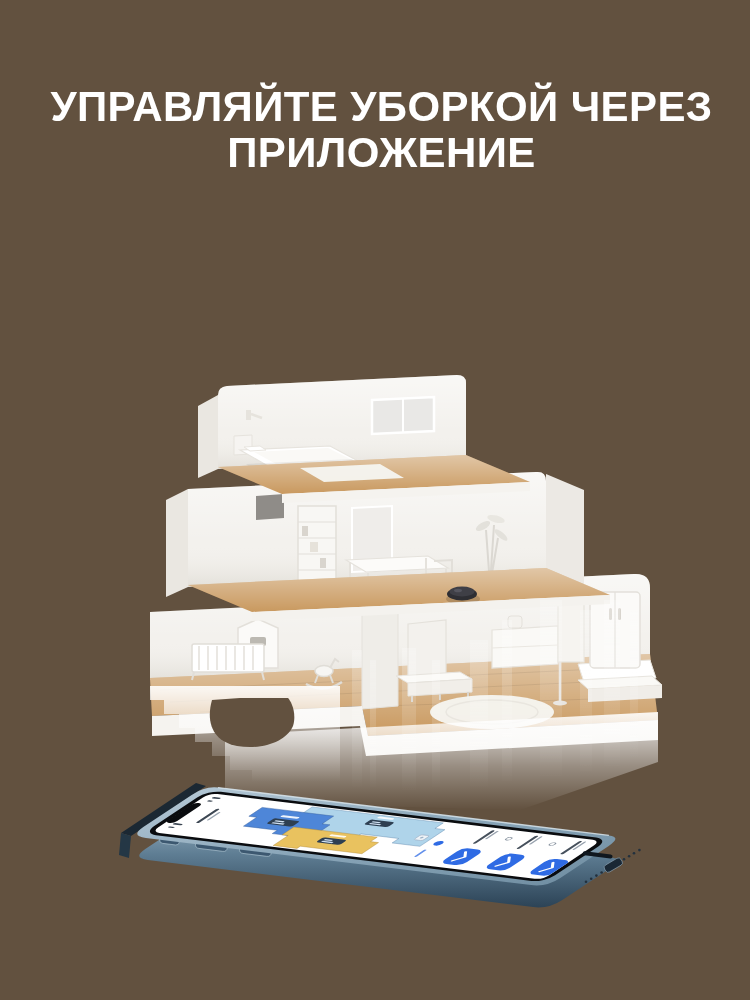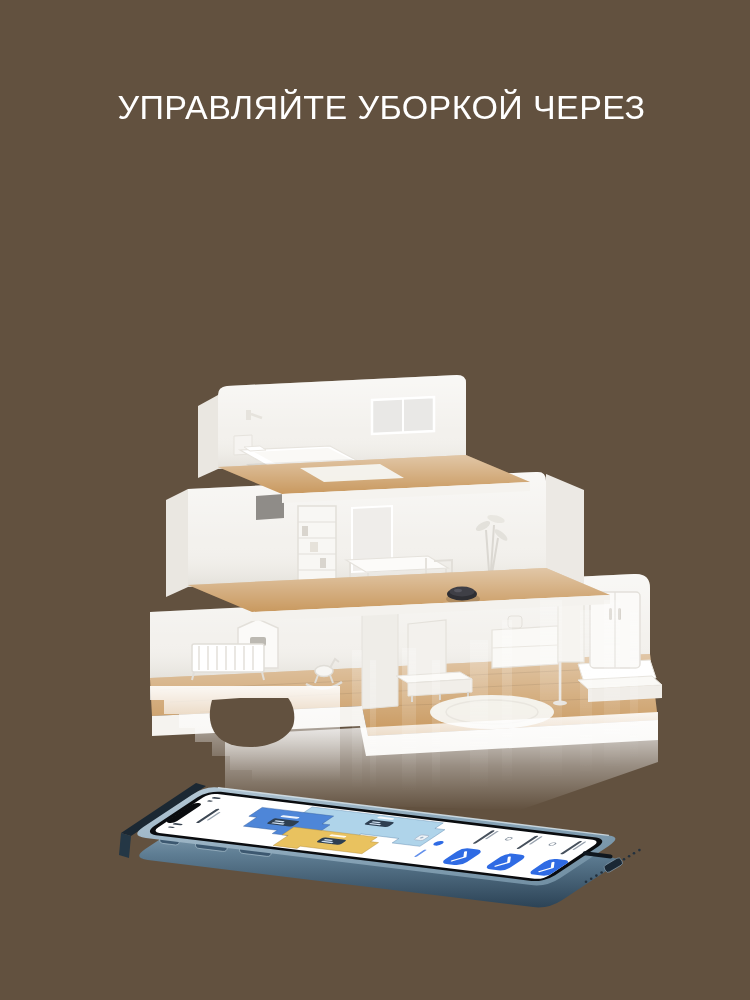--- a/index.html
+++ b/index.html
@@ -1,27 +1,28 @@
 <!DOCTYPE html>
 <html><head>
 <meta charset="utf-8">
 <style>
   html,body{margin:0;padding:0;background:#62513F;}
   .canvas{position:relative;width:750px;height:1000px;overflow:hidden;font-family:"Liberation Sans",sans-serif;}
   .scene{position:absolute;inset:0;}
   .headline{position:absolute;top:84px;left:13px;right:0;z-index:2;text-align:center;
-    color:#FFFFFF;font-weight:400;font-size:34px;line-height:46px;letter-spacing:.4px;}
+    color:#FFFFFF;font-weight:700;font-size:42px;line-height:46px;letter-spacing:.4px;}
 </style>
 </head>
 <body>
 
 <div class="canvas">
 
   <div class="headline">
     <div>УПРАВЛЯЙТЕ УБОРКОЙ ЧЕРЕЗ</div>
+    <div>ПРИЛОЖЕНИЕ</div>
   </div>
 
   <svg class="scene" width="750" height="1000" viewBox="0 0 750 1000">
     <defs>
       <linearGradient id="woodSheen" x1="0" y1="0" x2="0" y2="1">
         <stop offset="0" stop-color="#FFFFFF" stop-opacity="0.45"></stop>
         <stop offset="1" stop-color="#FFFFFF" stop-opacity="0"></stop>
       </linearGradient>
       <linearGradient id="wallShade" x1="0" y1="0" x2="0" y2="1">
         <stop offset="0" stop-color="#FFFFFF" stop-opacity="0.5"></stop>

